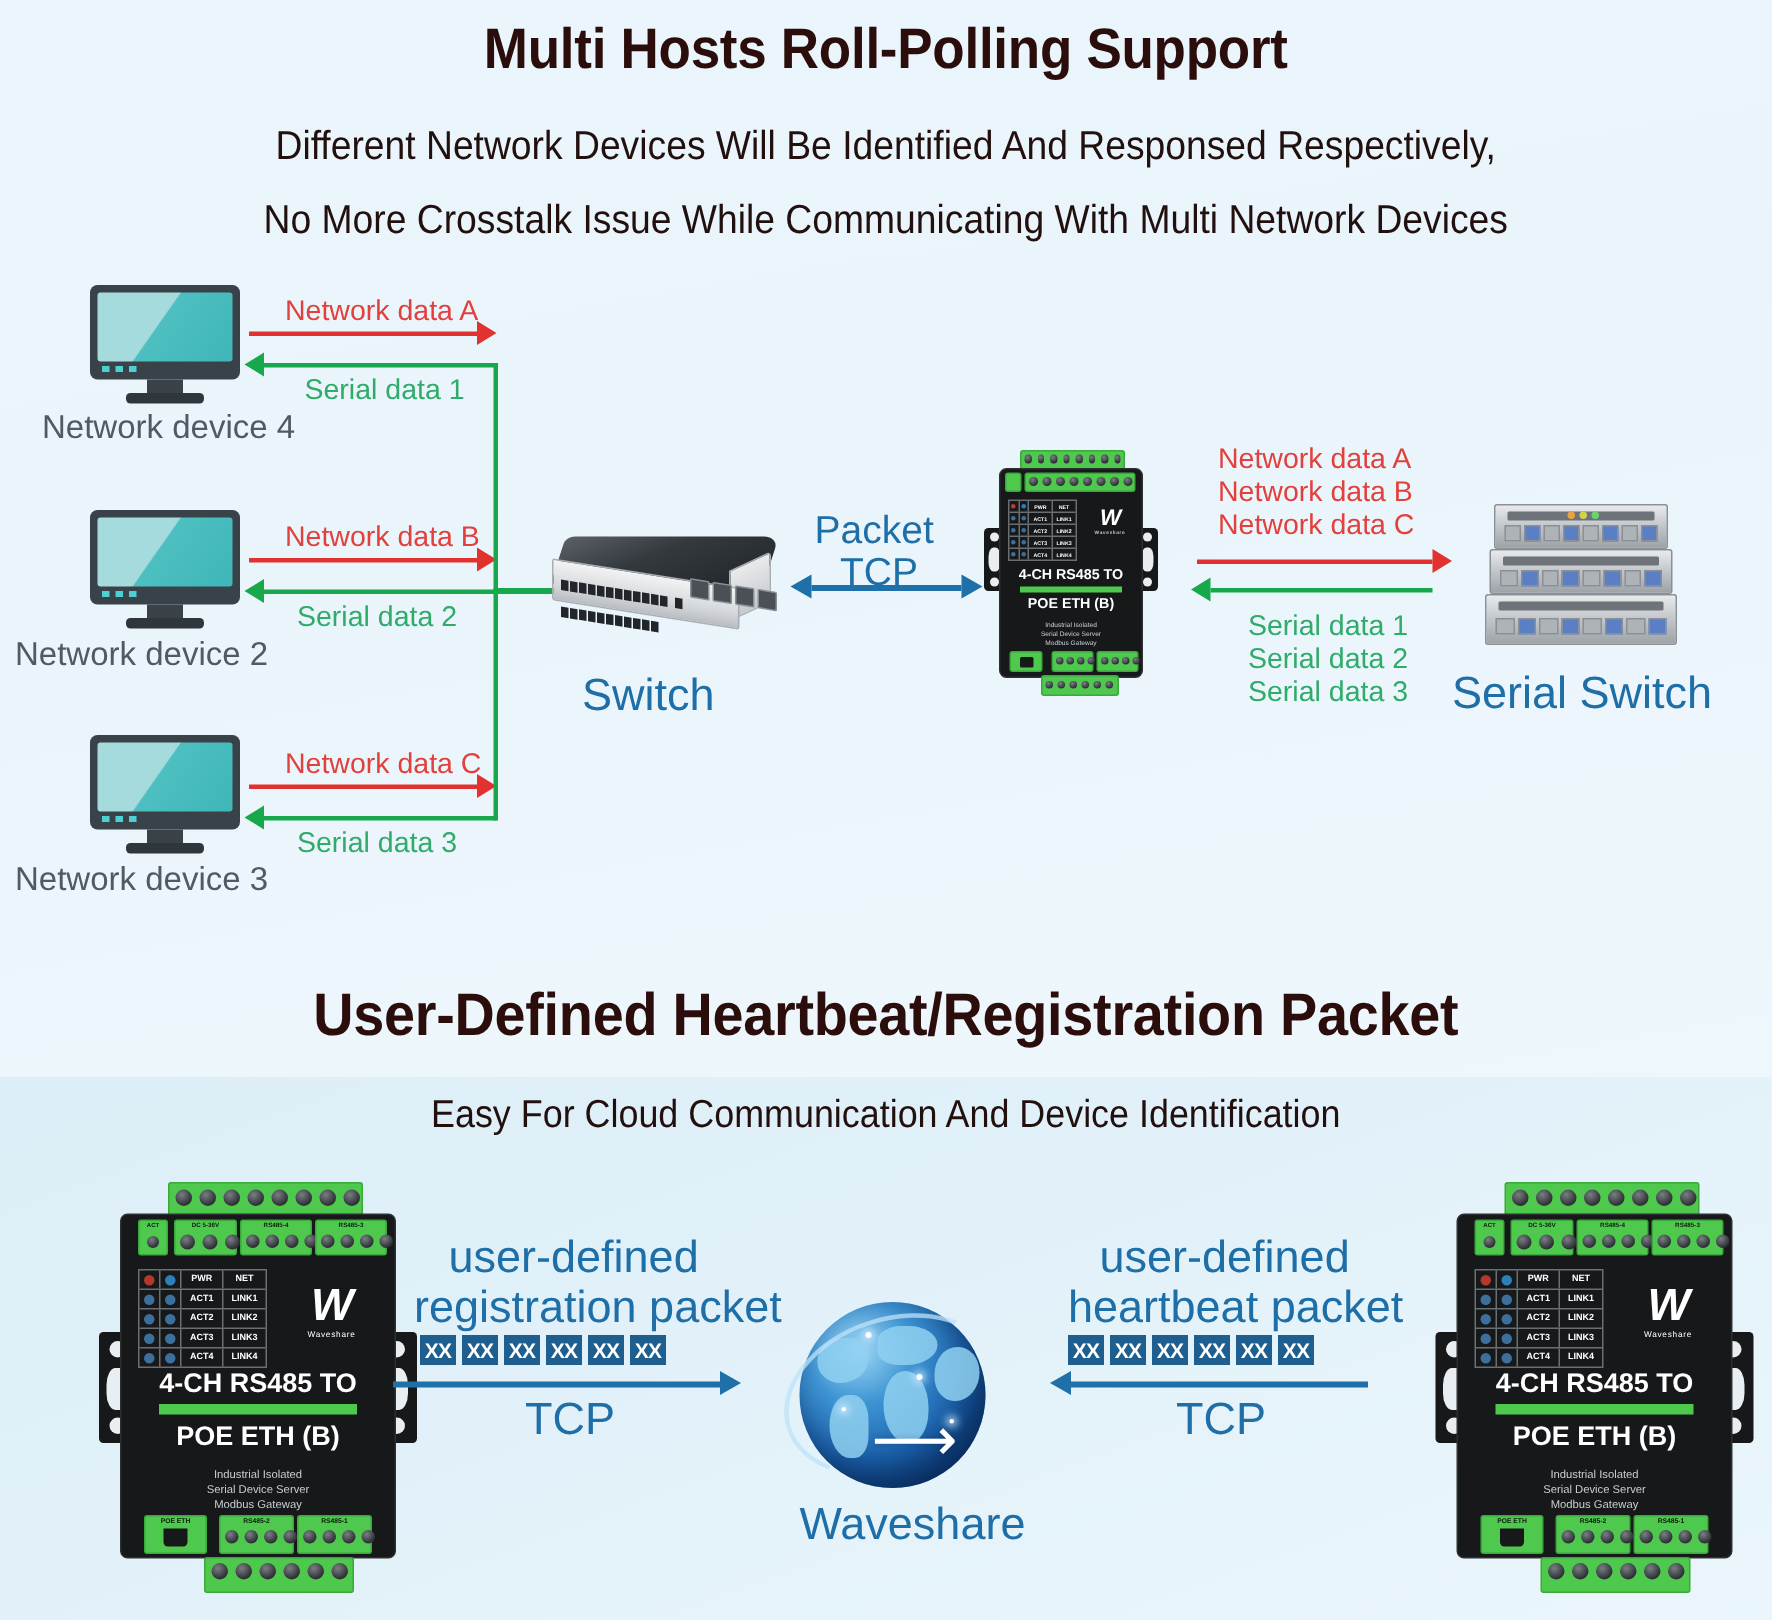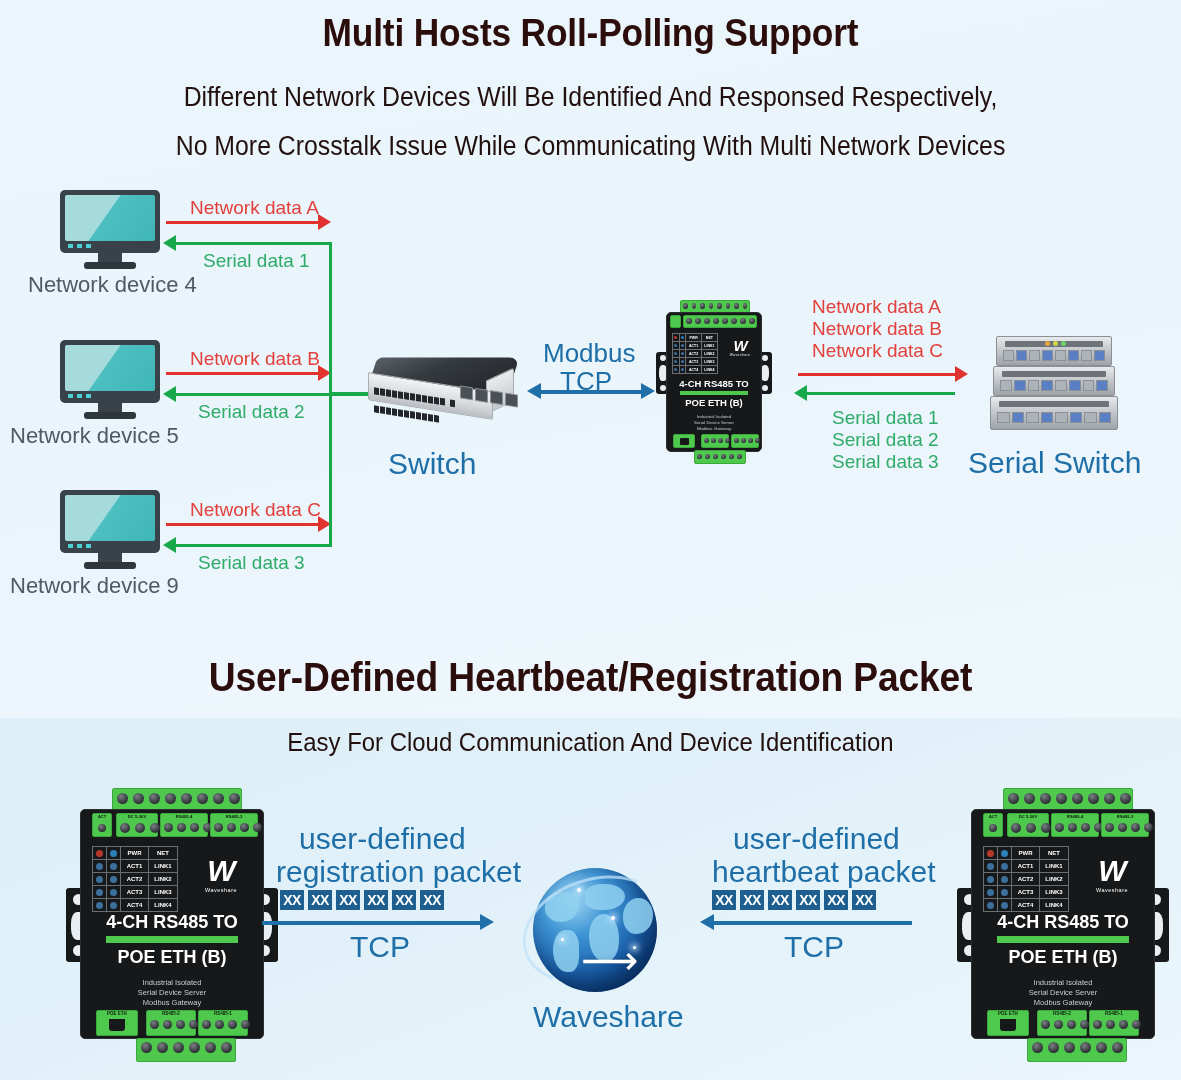--- a/index.html
+++ b/index.html
@@ -263,21 +263,21 @@
       <div class="mon-screen"></div>
       <div class="mon-leds">
           <i></i>
           <i></i>
           <i></i>
         </div>
     </div>
     <div class="mon-neck"></div>
     <div class="mon-base"></div>
   </div>
-  <div class="mon-label" style="left:10px; top:423px;">Network device 5</div>
+  <div class="mon-label" style="left:10px; top:423px;">Network device 2</div>
 
   <div class="lbl lbl-red" style="left:190px; top:348px;">Network data B</div>
   <div class="hline red" style="left:166px; top:372px; width:152px;"></div>
   <div class="arrow-head ah-right ah-red-r" style="left:318px; top:365px;"></div>
 
   <div class="arrow-head ah-left ah-grn-l" style="left:163px; top:386px;"></div>
   <div class="hline green" style="left:176px; top:393px; width:195px;"></div>
   <div class="lbl lbl-green" style="left:198px; top:401px;">Serial data 2</div>
 
   <div class="monitor" style="left:60px; top:490px;">
@@ -285,21 +285,21 @@
       <div class="mon-screen"></div>
       <div class="mon-leds">
           <i></i>
           <i></i>
           <i></i>
         </div>
     </div>
     <div class="mon-neck"></div>
     <div class="mon-base"></div>
   </div>
-  <div class="mon-label" style="left:10px; top:573px;">Network device 9</div>
+  <div class="mon-label" style="left:10px; top:573px;">Network device 3</div>
 
   <div class="lbl lbl-red" style="left:190px; top:499px;">Network data C</div>
   <div class="hline red" style="left:166px; top:523px; width:152px;"></div>
   <div class="arrow-head ah-right ah-red-r" style="left:318px; top:516px;"></div>
 
   <div class="arrow-head ah-left ah-grn-l" style="left:163px; top:537px;"></div>
   <div class="hline green" style="left:176px; top:544px; width:155px;"></div>
   <div class="lbl lbl-green" style="left:198px; top:552px;">Serial data 3</div>
 
   <div class="vline green" style="left:329px; top:242px; height:305px;"></div>
@@ -315,21 +315,21 @@
     </div>
     <div class="sw-rj">
         <i></i>
         <i></i>
         <i></i>
         <i></i>
       </div>
   </div>
   <div class="lbl lbl-blue-big" style="left:388px; top:447px;">Switch</div>
 
-  <div class="lbl lbl-blue" style="left:543px; top:338px;">Modbus</div>
+  <div class="lbl lbl-blue" style="left:543px; top:338px;">Packet</div>
   <div class="lbl lbl-blue" style="left:560px; top:366px;">TCP</div>
   <div class="arrow-head ah-left ah-blu-l" style="left:527px; top:383px;"></div>
   <div class="hline blue" style="left:541px; top:390px; width:100px; height:4px;"></div>
   <div class="arrow-head ah-right ah-blu-r" style="left:641px; top:383px;"></div>
 
   <div class="device" style="left:656px; top:300px; width:116px; height:170px;">
 
     <div class="term" style="left:24px; top:0px; width:70px; height:15px;"></div>
     <div class="term-pins" style="left:27px; top:3px; width:64px; gap:4px;">
       <i style="width:6px;height:6px;"></i>

